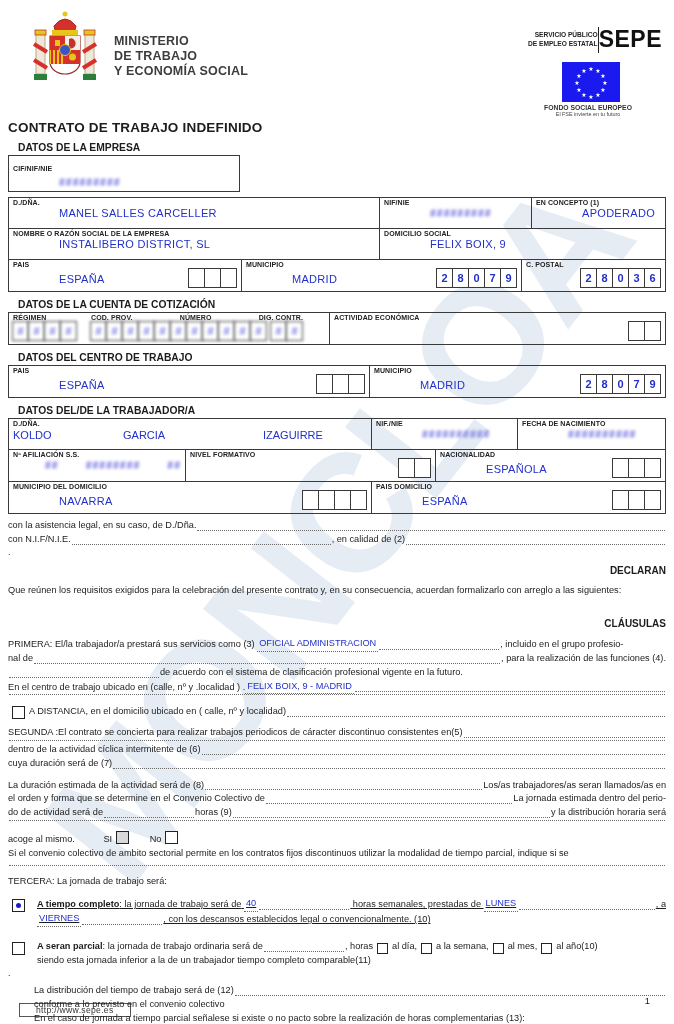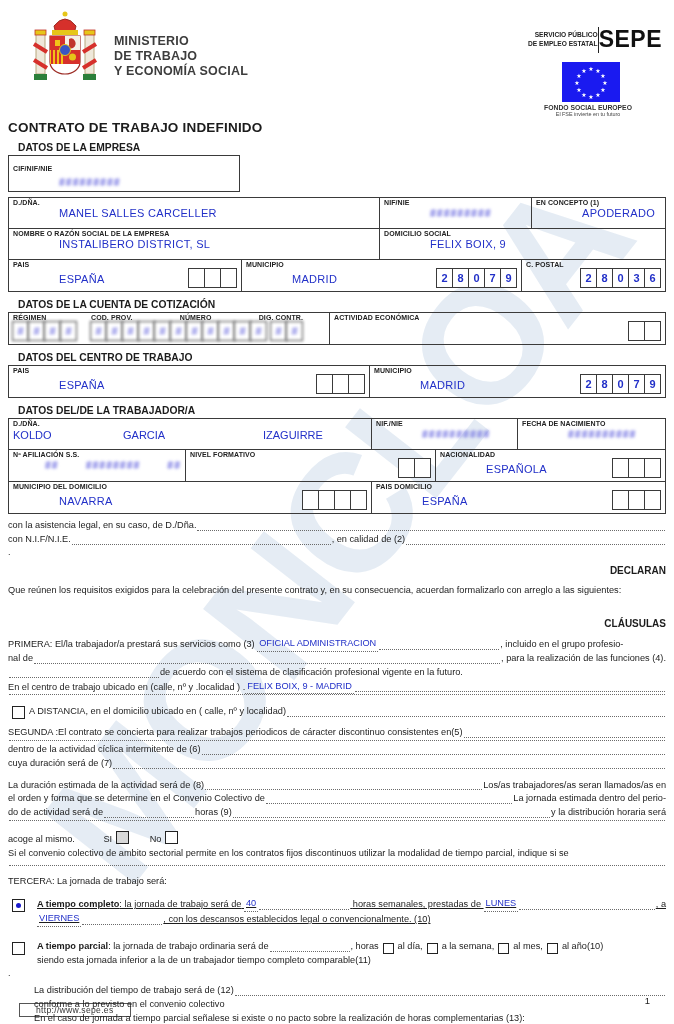--- a/index.html
+++ b/index.html
@@ -475,21 +475,21 @@
               <span class="dots" style="max-width:80px"></span>
               <span>, con los descansos  establecidos legal o convencionalmente. (10)</span>
               <span style="flex:1"></span>
             </div>
         </div>
       </div>
       <div style="margin-top:13px;display:flex;">
         <span class="chk" style="margin-top:2px;"></span>
         <div style="flex:1;margin-left:8px;">
           <div class="line">
-              <span class="bold">A tiempo parcial</span>
+              <span class="bold">A seran parcial</span>
               <span>: la jornada de trabajo ordinaria será de</span>
               <span class="dots" style="max-width:80px"></span>
               <span>, horas</span>
               <span class="chk sm"></span>
               <span>al día,</span>
               <span class="chk sm"></span>
               <span>a la semana,</span>
               <span class="chk sm"></span>
               <span>al mes,</span>
               <span class="chk sm"></span>

